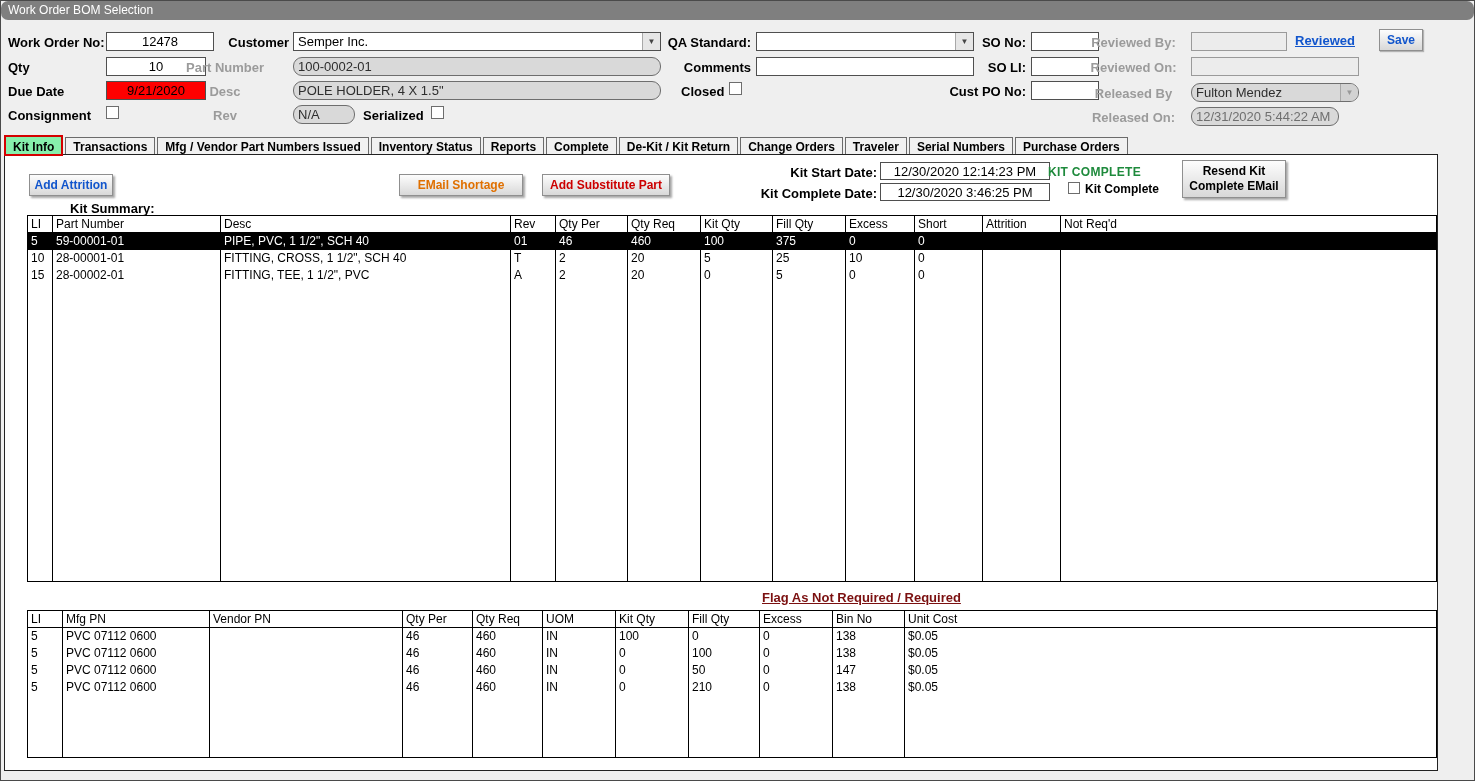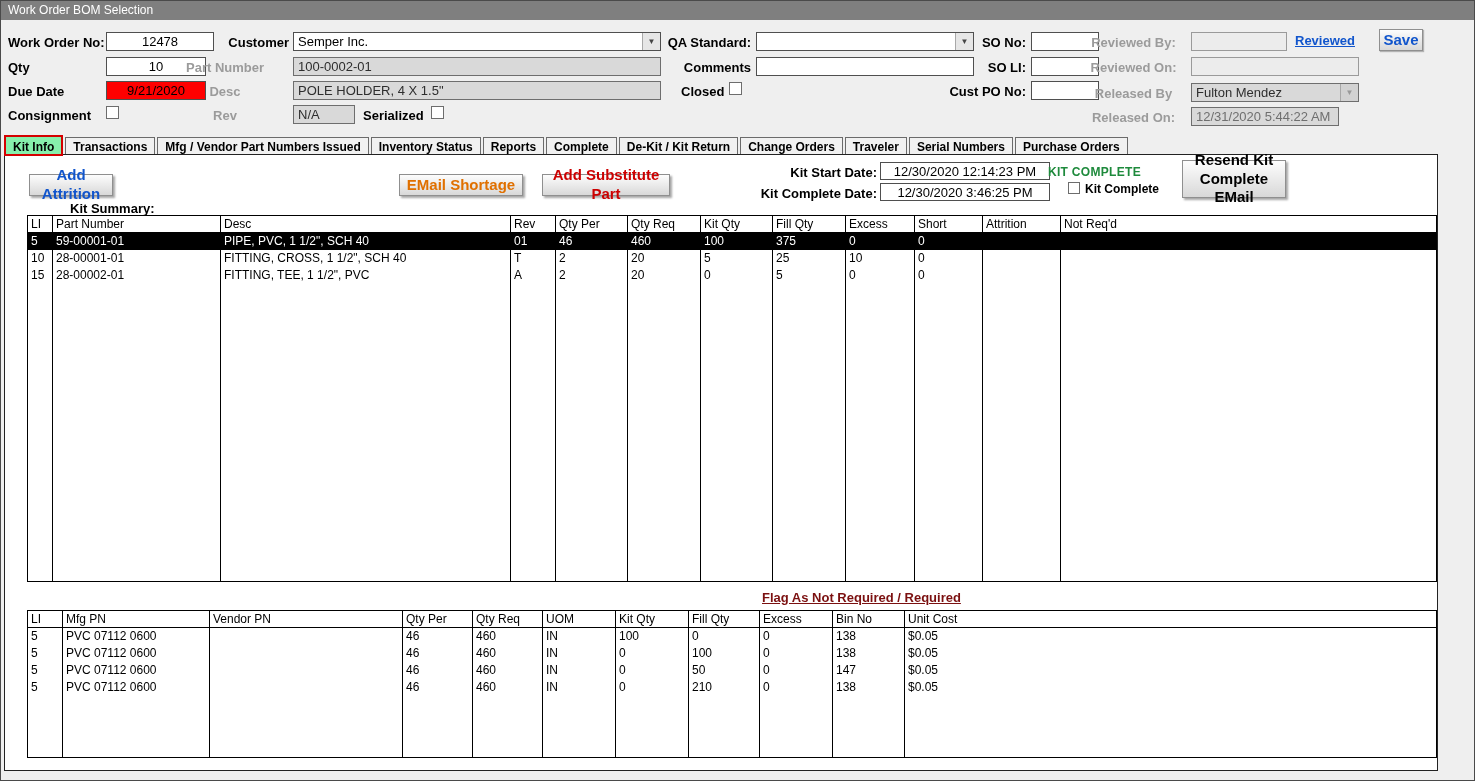--- a/index.html
+++ b/index.html
@@ -1,42 +1,42 @@
 <!DOCTYPE html>
 <html><head>
 <meta charset="utf-8">
 <style>
   * { margin:0; padding:0; box-sizing:border-box; }
   html,body { background:#9a9a9a; }
   body { font-family:"Liberation Sans", sans-serif; }
   .window { position:relative; width:1475px; height:781px; background:#efefef; border:1px solid #4a4a4a; overflow:hidden; }
-  .titlebar { height:19px; background:#7f7f7f; color:#fff; font-size:12px; line-height:19px; padding-left:7px; }
+  .titlebar { height:19px; background:#7f7f7f; color:#fff; font-size:12px; line-height:19px; padding-left:7px;border-radius:7px; }
 
   .lbl { position:absolute; font-size:13px; font-weight:bold; color:#000; white-space:nowrap; }
   .lbl.r { text-align:right; }
   .lbl.dim { color:#9b9b9b; font-weight:bold;text-align:center; }
 
   .field { position:absolute; height:19px; border:1px solid #4f4f4f; background:#fff; font-size:13px; color:#000;
            display:flex; align-items:center; padding:0 4px; white-space:nowrap; overflow:hidden; }
   .field.center { justify-content:center; padding:0; }
-  .field.ro-dark { background:#d9d9d9; color:#2e2e2e; border-color:#6e6e6e; }
+  .field.ro-dark { background:#d9d9d9; color:#2e2e2e; border-color:#6e6e6e;border-radius:9px; }
   .field.ro-light { background:#ececec; color:#707070; border-color:#9a9a9a; }
   .field.ro-dim { color:#6f6f6f; }
   .field.red { background:#ff0000; color:#000; font-weight:normal; }
 
   .dropdown { padding:0; }
   .dd-value { flex:1; padding:0 4px; overflow:hidden; white-space:nowrap; }
   .dd-arrow { width:18px; align-self:stretch; background:#e6e6e6; border-left:1px solid #a8a8a8;
               display:flex; align-items:center; justify-content:center; font-size:8px; color:#444; }
   .dd-arrow.dis { color:#999; background:#d2d2d2; }
 
   .checkbox { position:absolute; width:13px; height:13px; background:#fff; border:1px solid #6d6d6d; }
 
   .btn { position:absolute; border:1px solid #8f8f8f; background:linear-gradient(#fdfdfd,#d8d8d8);
-         box-shadow:2px 2px 2px rgba(0,0,0,0.35); font-size:15px; font-weight:bold; color:#000;
+         box-shadow:2px 2px 2px rgba(0,0,0,0.35); font-size:12px; font-weight:bold; color:#000;
          display:flex; align-items:center; justify-content:center; text-align:center; cursor:pointer; line-height:1.25; }
   .btn.blue { color:#1155cc; }
   .btn.orange { color:#e07000; }
   .btn.red { color:#cc0000; }
   .btn.flat { box-shadow:1px 1px 1px rgba(0,0,0,0.25); }
 
   .link { position:absolute; font-size:13px; font-weight:bold; color:#1155cc; text-decoration:underline; cursor:pointer; white-space:nowrap; }
 
   .tabs { position:absolute; left:3px; top:134px; display:flex; gap:2px; align-items:flex-end; }
   .tab { border:1px solid #6b6b6b; background:#f1f1f1; font-size:12px; font-weight:bold; color:#000;

